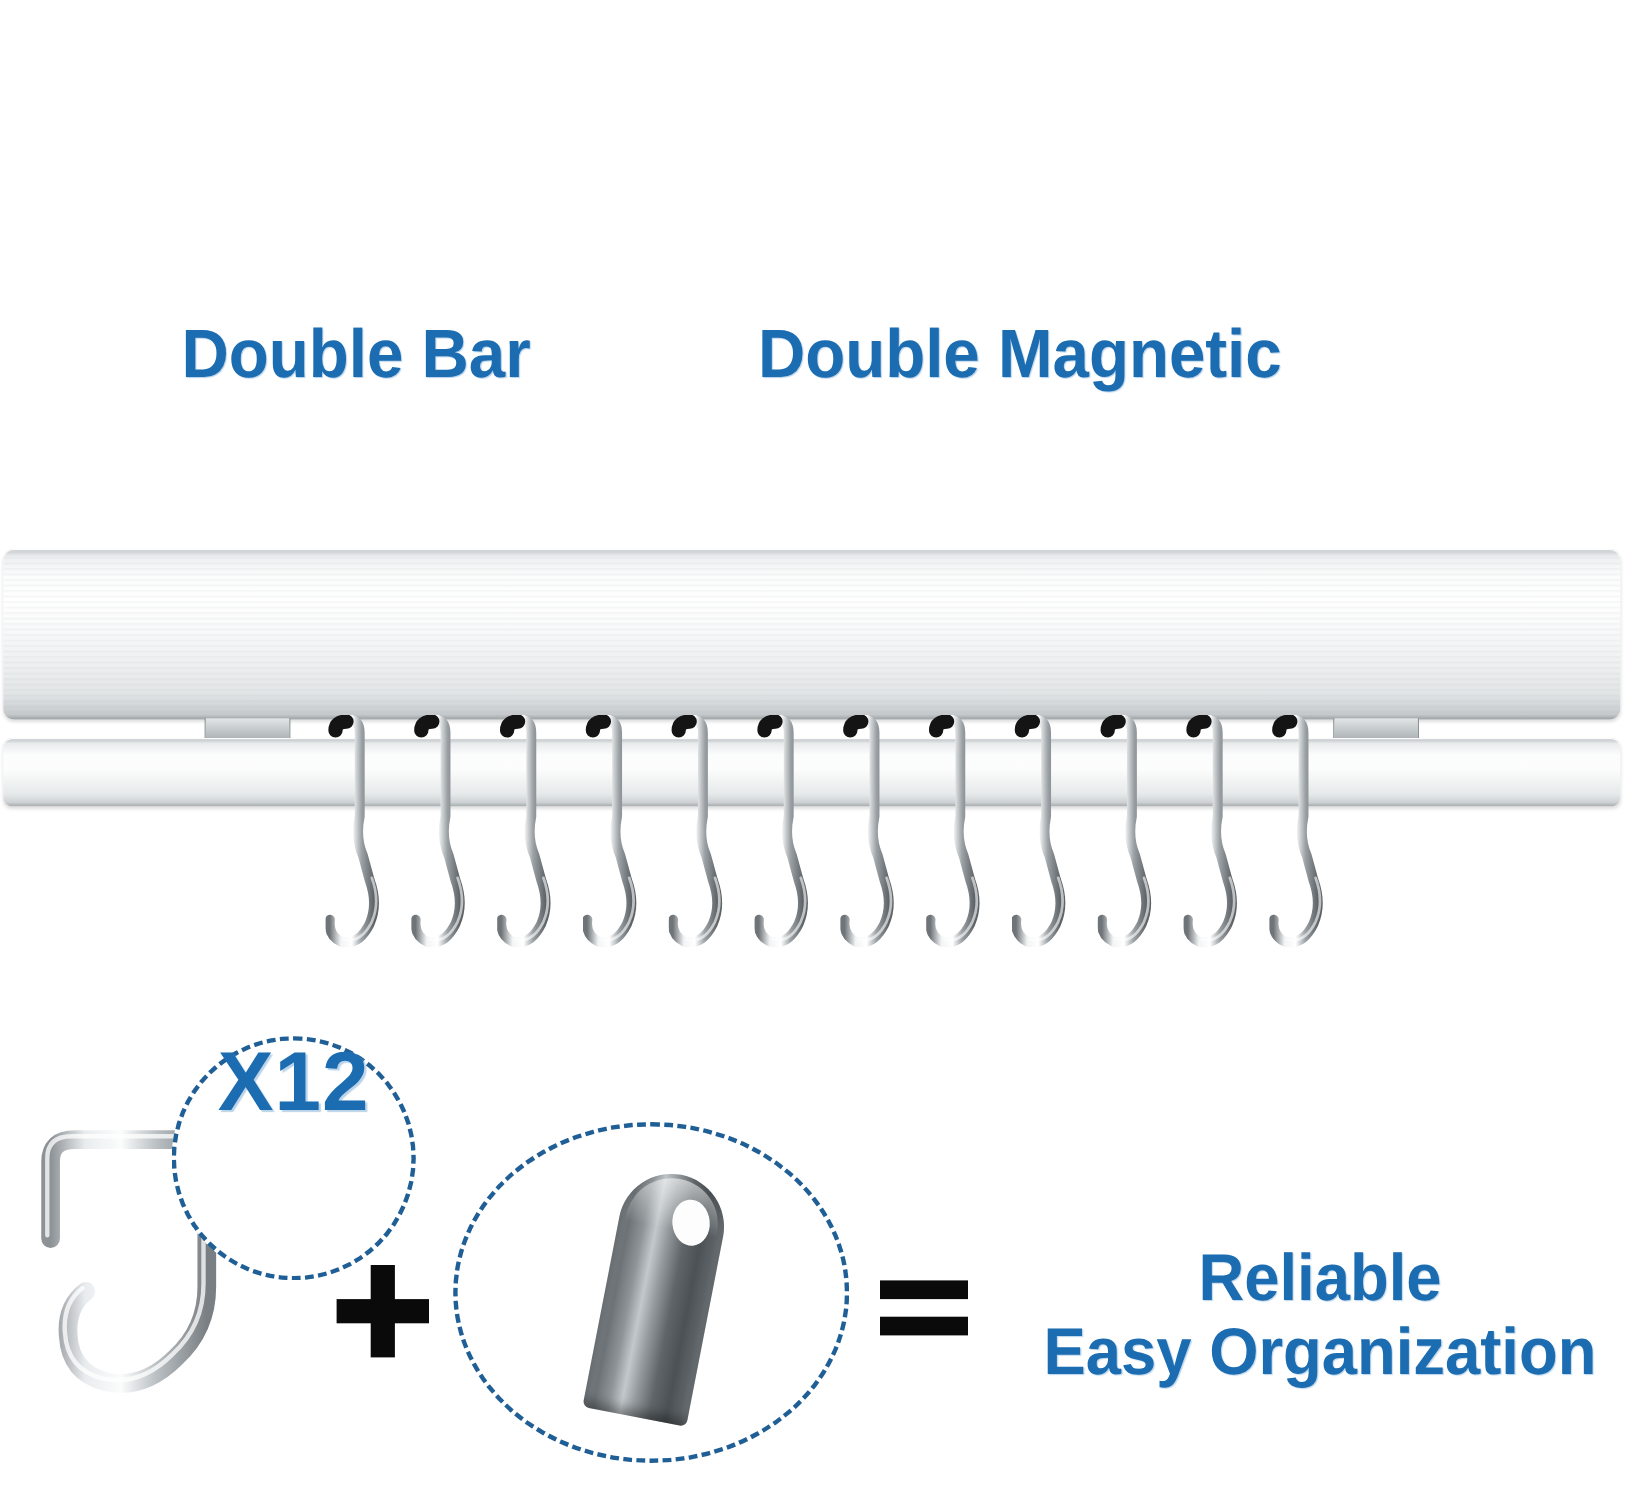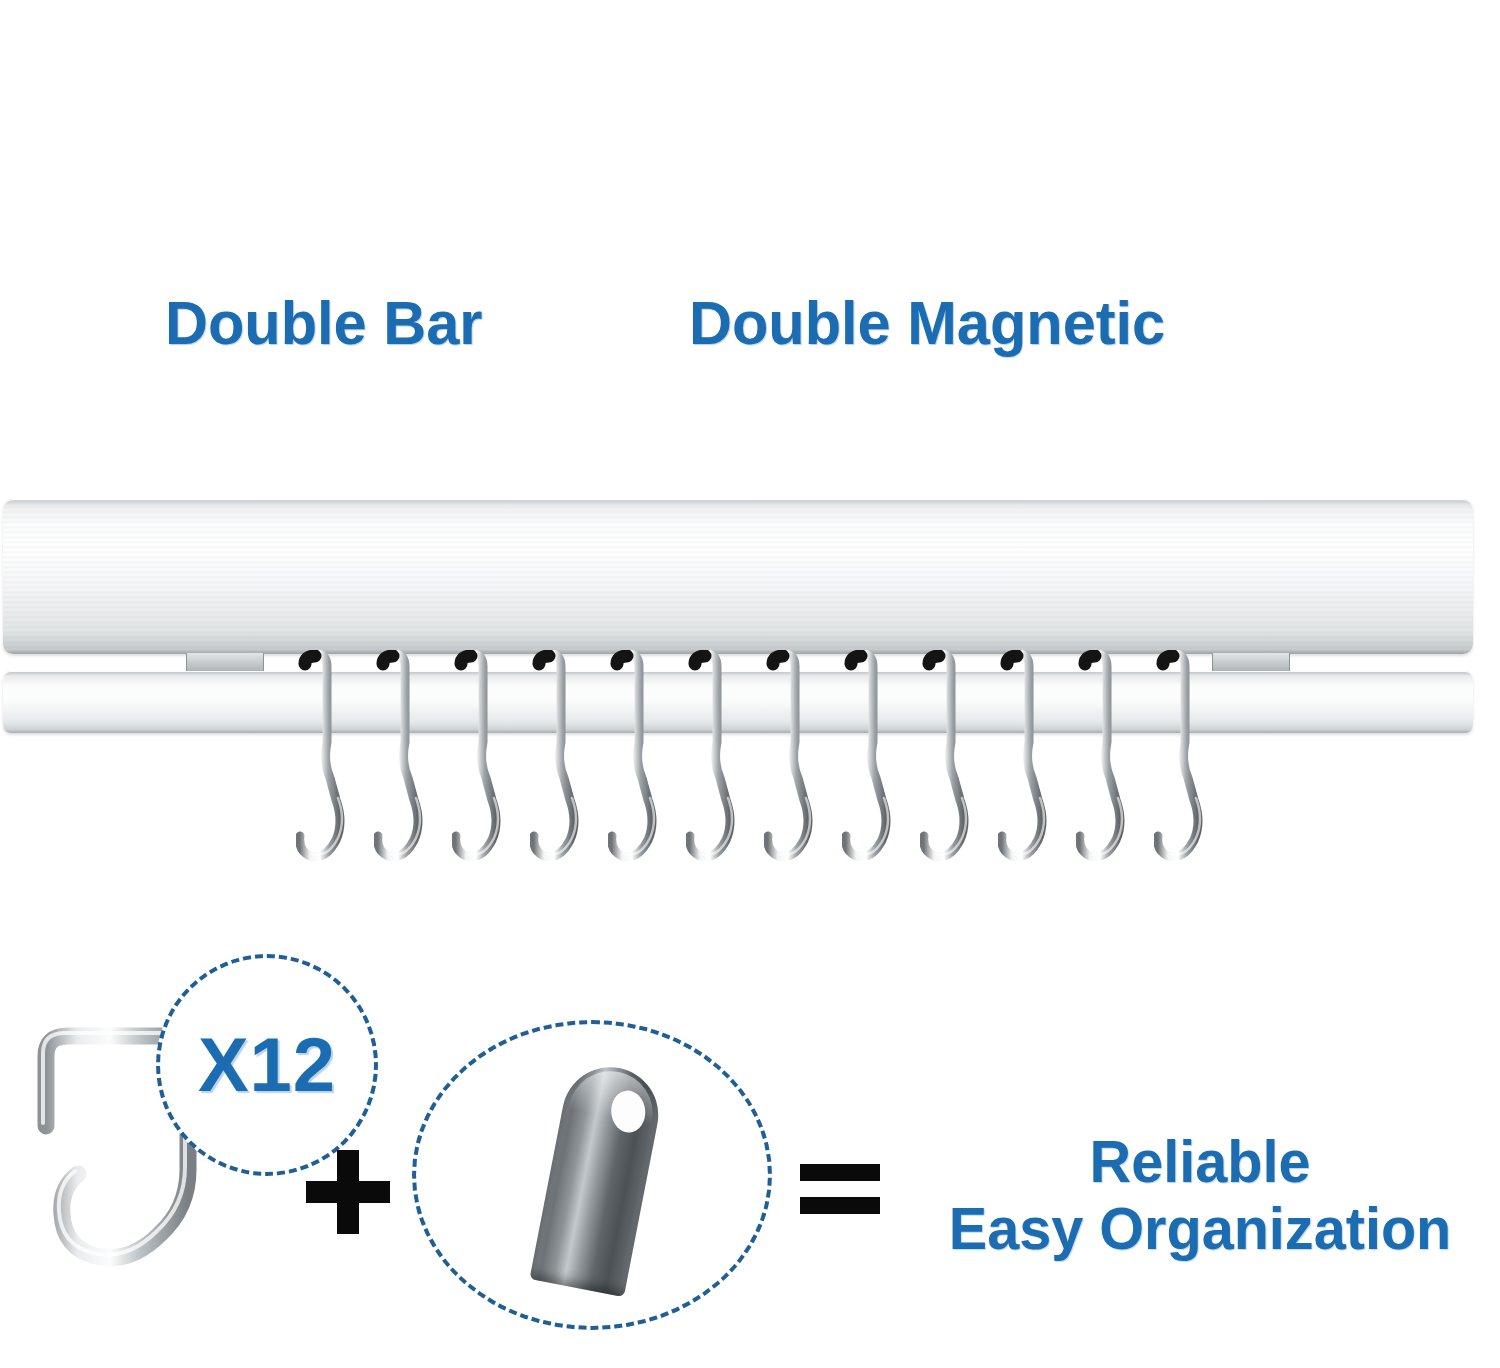--- a/index.html
+++ b/index.html
@@ -172,25 +172,24 @@
   }
   .dash-circle {
     position: absolute;
     border: 4px dashed #1F5F96;
     border-radius: 50%;
     box-sizing: border-box;
     background: #ffffff;
   }
   .circle-count {
     left: 156px;
-    top: 24px;
+    top: 12px;
     width: 222px;
     height: 222px;
     display: flex;
-    align-items: center;
     justify-content: center;
   }
   .count-label {
     color: #1B6CB0;
     font-size: 76px;
     font-weight: bold;
     line-height: 1;
     letter-spacing: 1px;
     text-shadow: 2px 2px 1px rgba(130,175,215,0.55);
   }

